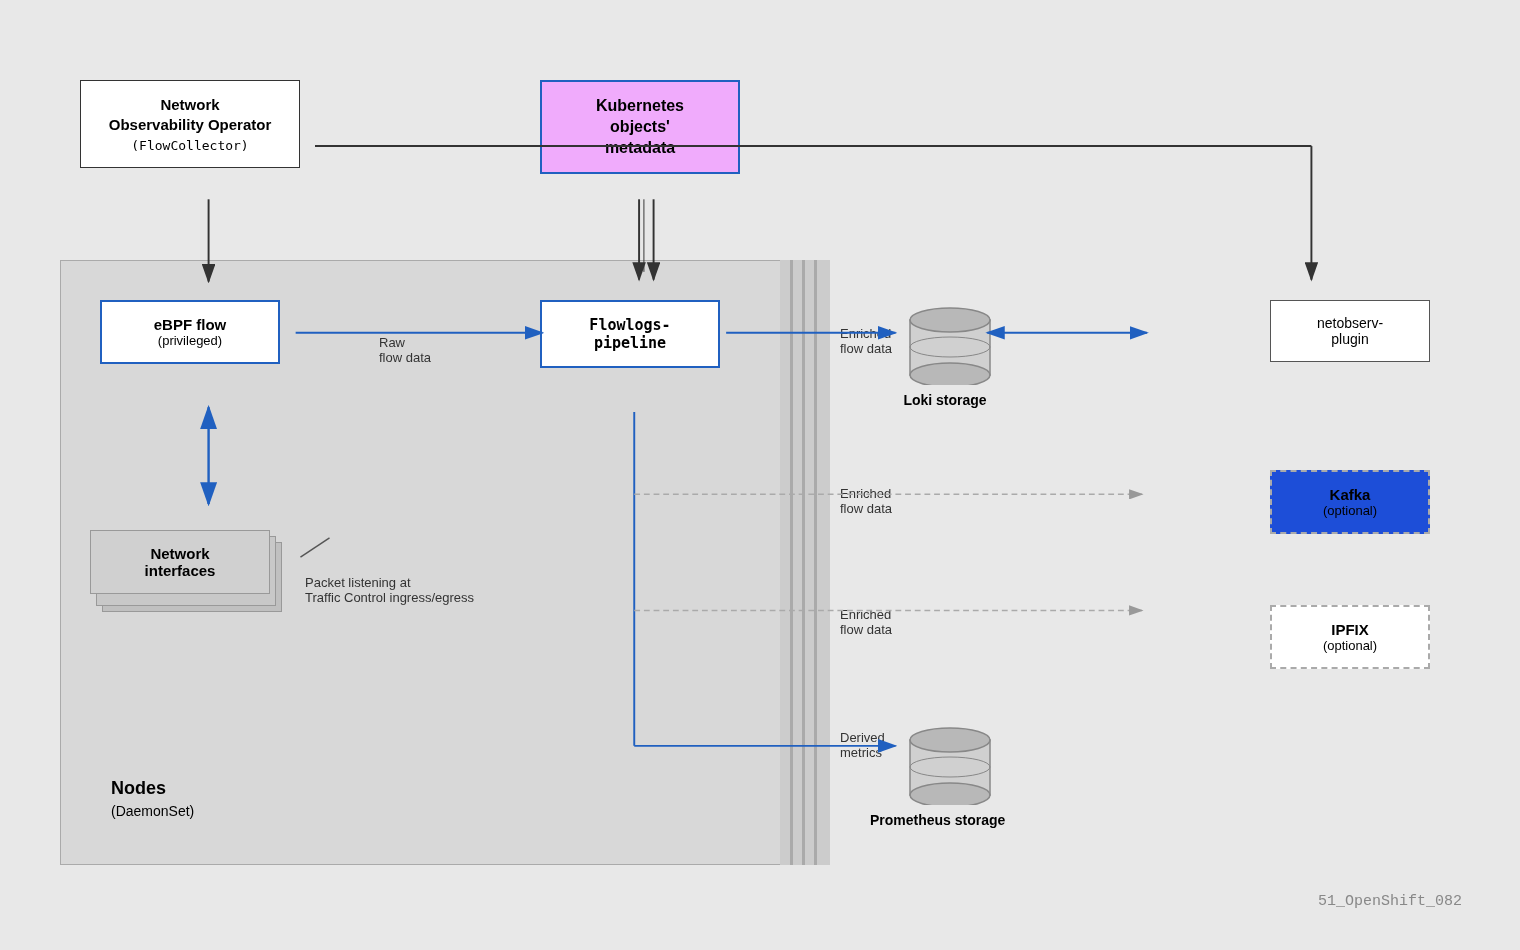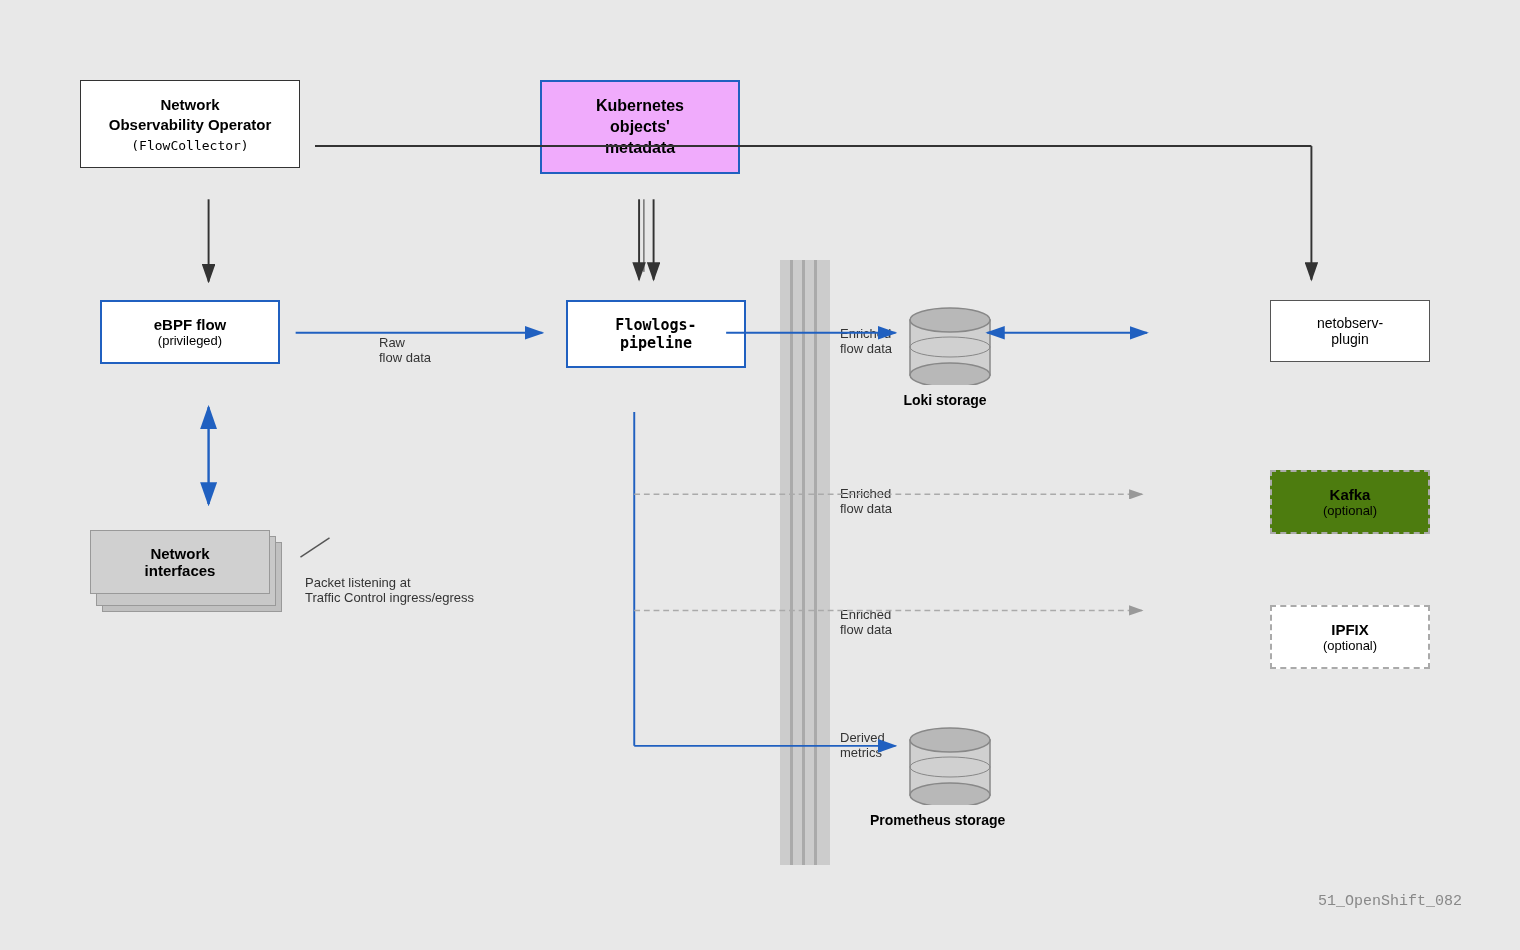--- a/index.html
+++ b/index.html
@@ -150,21 +150,20 @@
     
     .flowlogs-box {
       position: absolute;
       top: 270px;
       left: 510px;
       width: 180px;
       background: white;
       border: 2.5px solid #2060c0;
       padding: 14px 16px;
       text-align: center;
-      margin-left: 26px;
     }
     .flowlogs-box .title {
       font-weight: bold;
       font-size: 15px;
       font-family: monospace;
     }
 
     
     .netobserv-box {
       position: absolute;
@@ -177,21 +176,21 @@
       text-align: center;
       font-size: 14px;
     }
 
     
     .kafka-box {
       position: absolute;
       top: 440px;
       right: 60px;
       width: 160px;
-      background: #4d7c0f;
+      background: #1d4ed8;
       border: 2px dashed #aaa;
       padding: 14px 12px;
       text-align: center;
     }
     .kafka-box .title {
       font-weight: bold;
       font-size: 15px;
     }
     .kafka-box .subtitle {
       font-size: 13px;
@@ -270,20 +269,24 @@
 
   <div class="noo-box">
     <div class="title">Network<br>Observability Operator</div>
     <div class="subtitle">(FlowCollector)</div>
   </div>
 
   <div class="k8s-box">
     <div class="title">Kubernetes<br>objects'<br>metadata</div>
   </div>
 
+  <div class="nodes-container">
+    <div class="nodes-label">Nodes</div>
+    <div class="nodes-sublabel">(DaemonSet)</div>
+  </div>
 
   <div class="ebpf-box">
     <div class="title">eBPF flow</div>
     <div class="subtitle">(privileged)</div>
   </div>
 
   <div class="netif-stack">
     <div class="netif-shadow2"></div>
     <div class="netif-shadow1"></div>
     <div class="netif-main netif-box">

